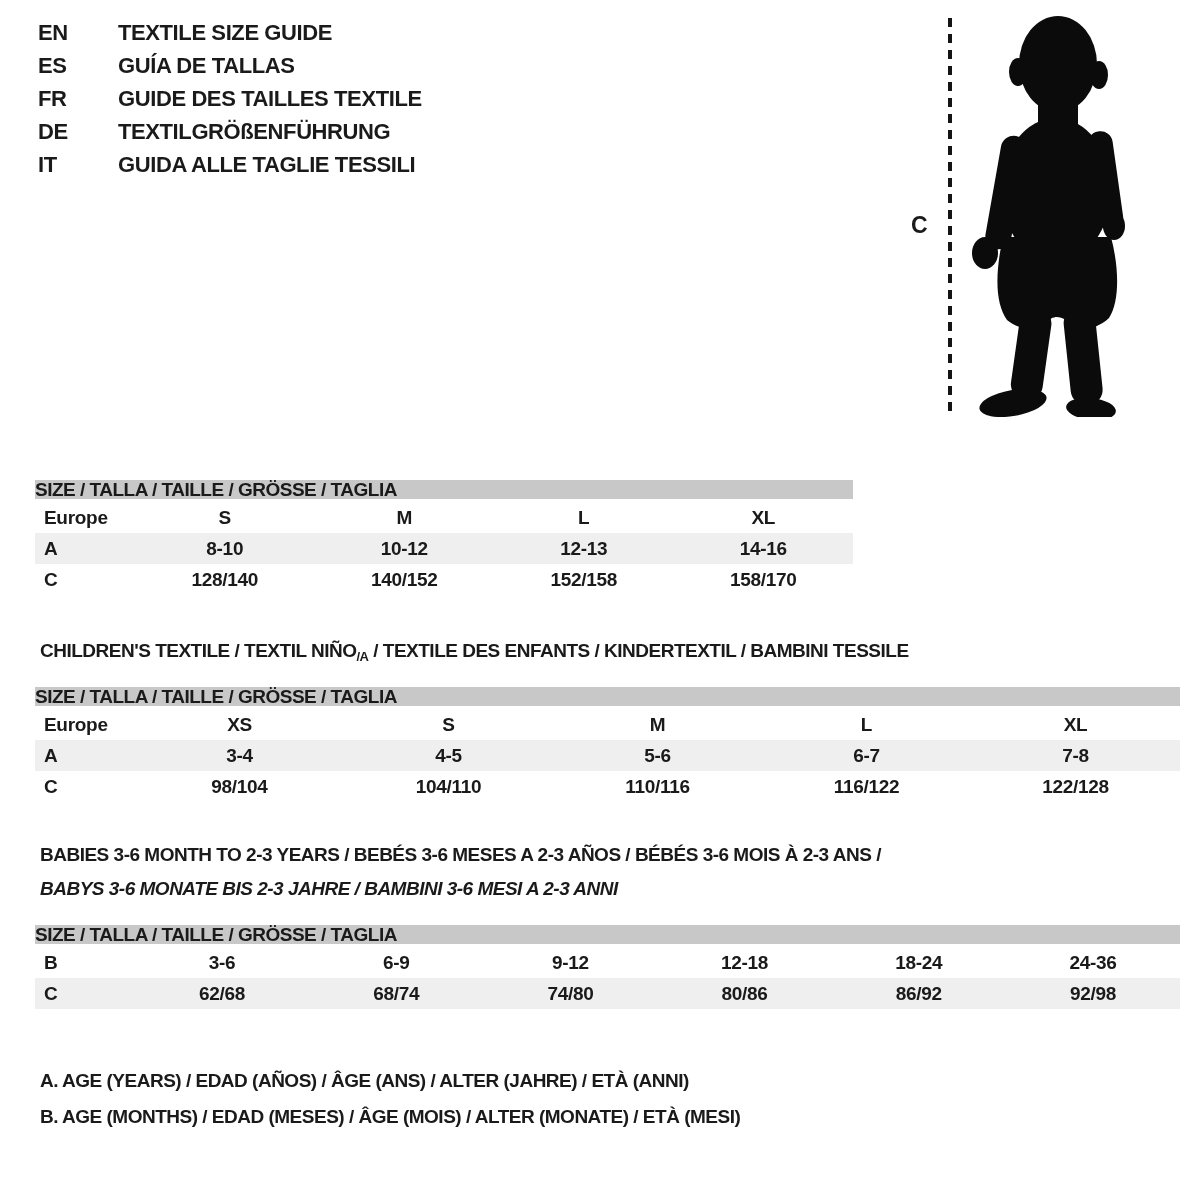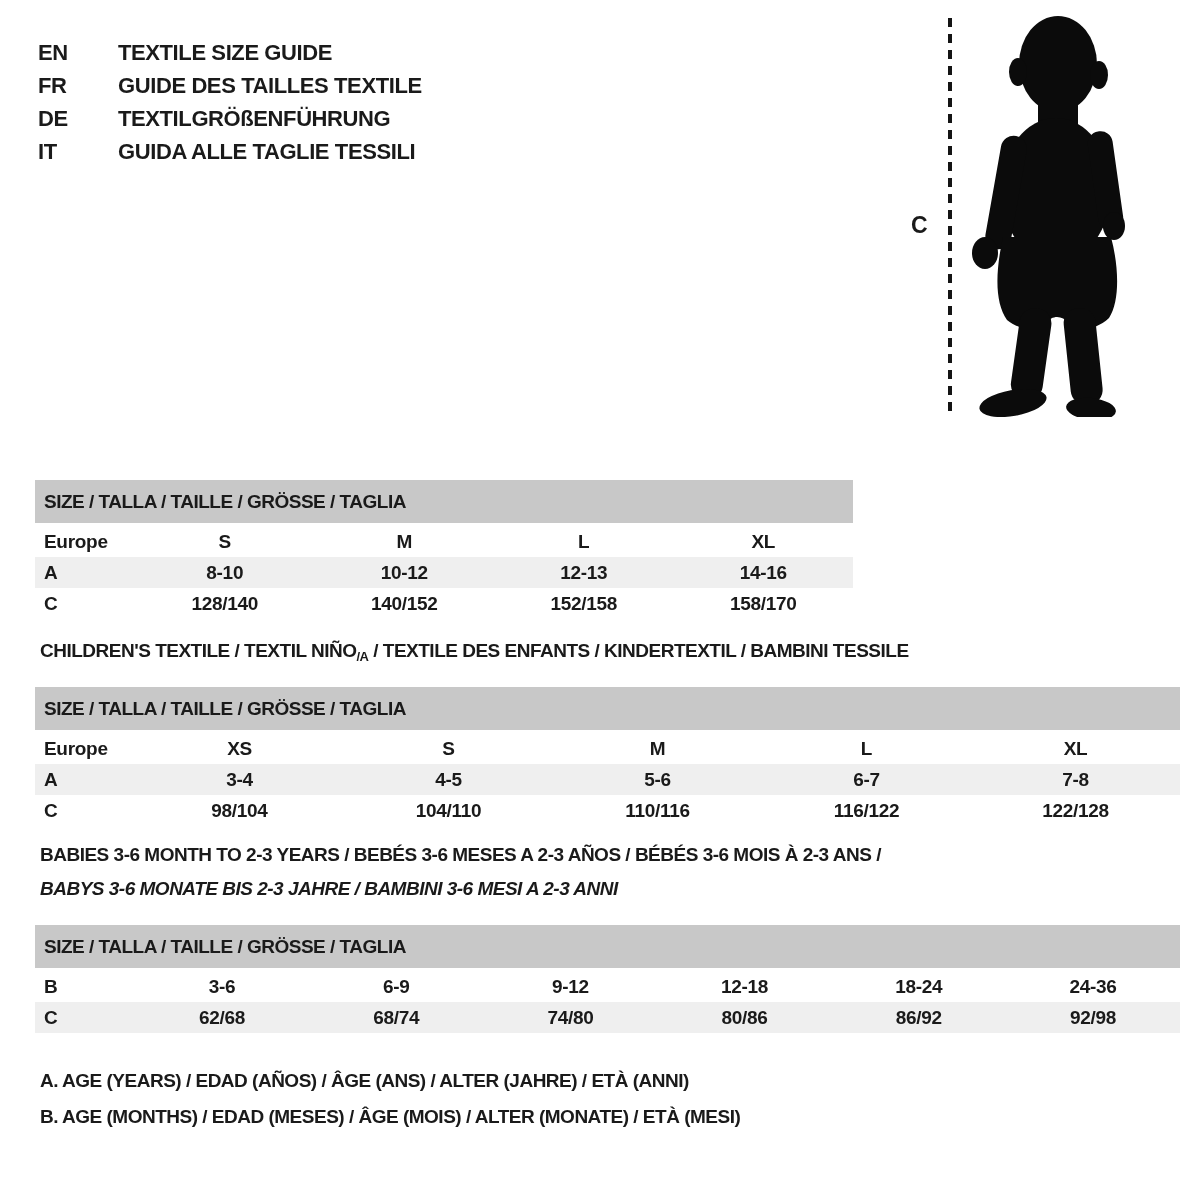--- a/index.html
+++ b/index.html
@@ -4,55 +4,59 @@
 <style>
   html,body { margin:0; padding:0; background:#fff; }
   .page {
     position:relative; width:1200px; height:1200px; background:#ffffff;
     font-family:"Liberation Sans", sans-serif; font-weight:bold; color:#1a1a1a;
     overflow:hidden;
   }
   .abs { position:absolute; }
 
   
-  .lang-block { left:38px; top:36px; }
+  .lang-block { left:38px; top:16px; }
   .lang-row { display:flex; height:33px; align-items:center; font-size:22px; letter-spacing:-0.4px; }
   .lang-code { width:80px; }
 
   
   .c-label { left:911px; top:212px; font-size:23px; }
 
   
   .sec-title { font-size:19px; letter-spacing:-0.5px; white-space:nowrap; }
   .sub { font-size:13px; vertical-align:-4px; }
 
   
   .tbl { }
   .tbl-head {
-    height:43px; background:#c8c8c8; display:flex; align-items:center;
-    padding-left:9px; font-size:19px; letter-spacing:-0.5px; margin-bottom:3px;
+    height:19px; background:#c8c8c8; display:flex; align-items:center;
+    font-size:19px; letter-spacing:-0.5px; margin-bottom:3px;
     box-sizing:border-box;
   }
   .tbl-row { display:flex; height:31px; align-items:center; font-size:19px; letter-spacing:-0.3px; }
   .tbl-row.shaded { background:#efefef; }
   .cell { flex:1; text-align:center; }
   .cell.lbl { flex:0 0 100px; text-align:left; padding-left:9px; box-sizing:border-box; }
 
   
   .legend-line { font-size:19px; letter-spacing:-0.5px; height:36px; white-space:nowrap; }
 </style>
 </head>
 <body>
 
 <div class="page">
 
   <div class="abs lang-block">
     <div class="lang-row">
       <span class="lang-code">EN</span>
       <span class="lang-label">TEXTILE SIZE GUIDE</span>
+    </div>
+    <div class="lang-row">
+      <span class="lang-code">ES</span>
+      <span class="lang-label">GUÍA DE TALLAS</span>
     </div>
     <div class="lang-row">
       <span class="lang-code">FR</span>
       <span class="lang-label">GUIDE DES TAILLES TEXTILE</span>
     </div>
     <div class="lang-row">
       <span class="lang-code">DE</span>
       <span class="lang-label">TEXTILGRÖßENFÜHRUNG</span>
     </div>
     <div class="lang-row">

